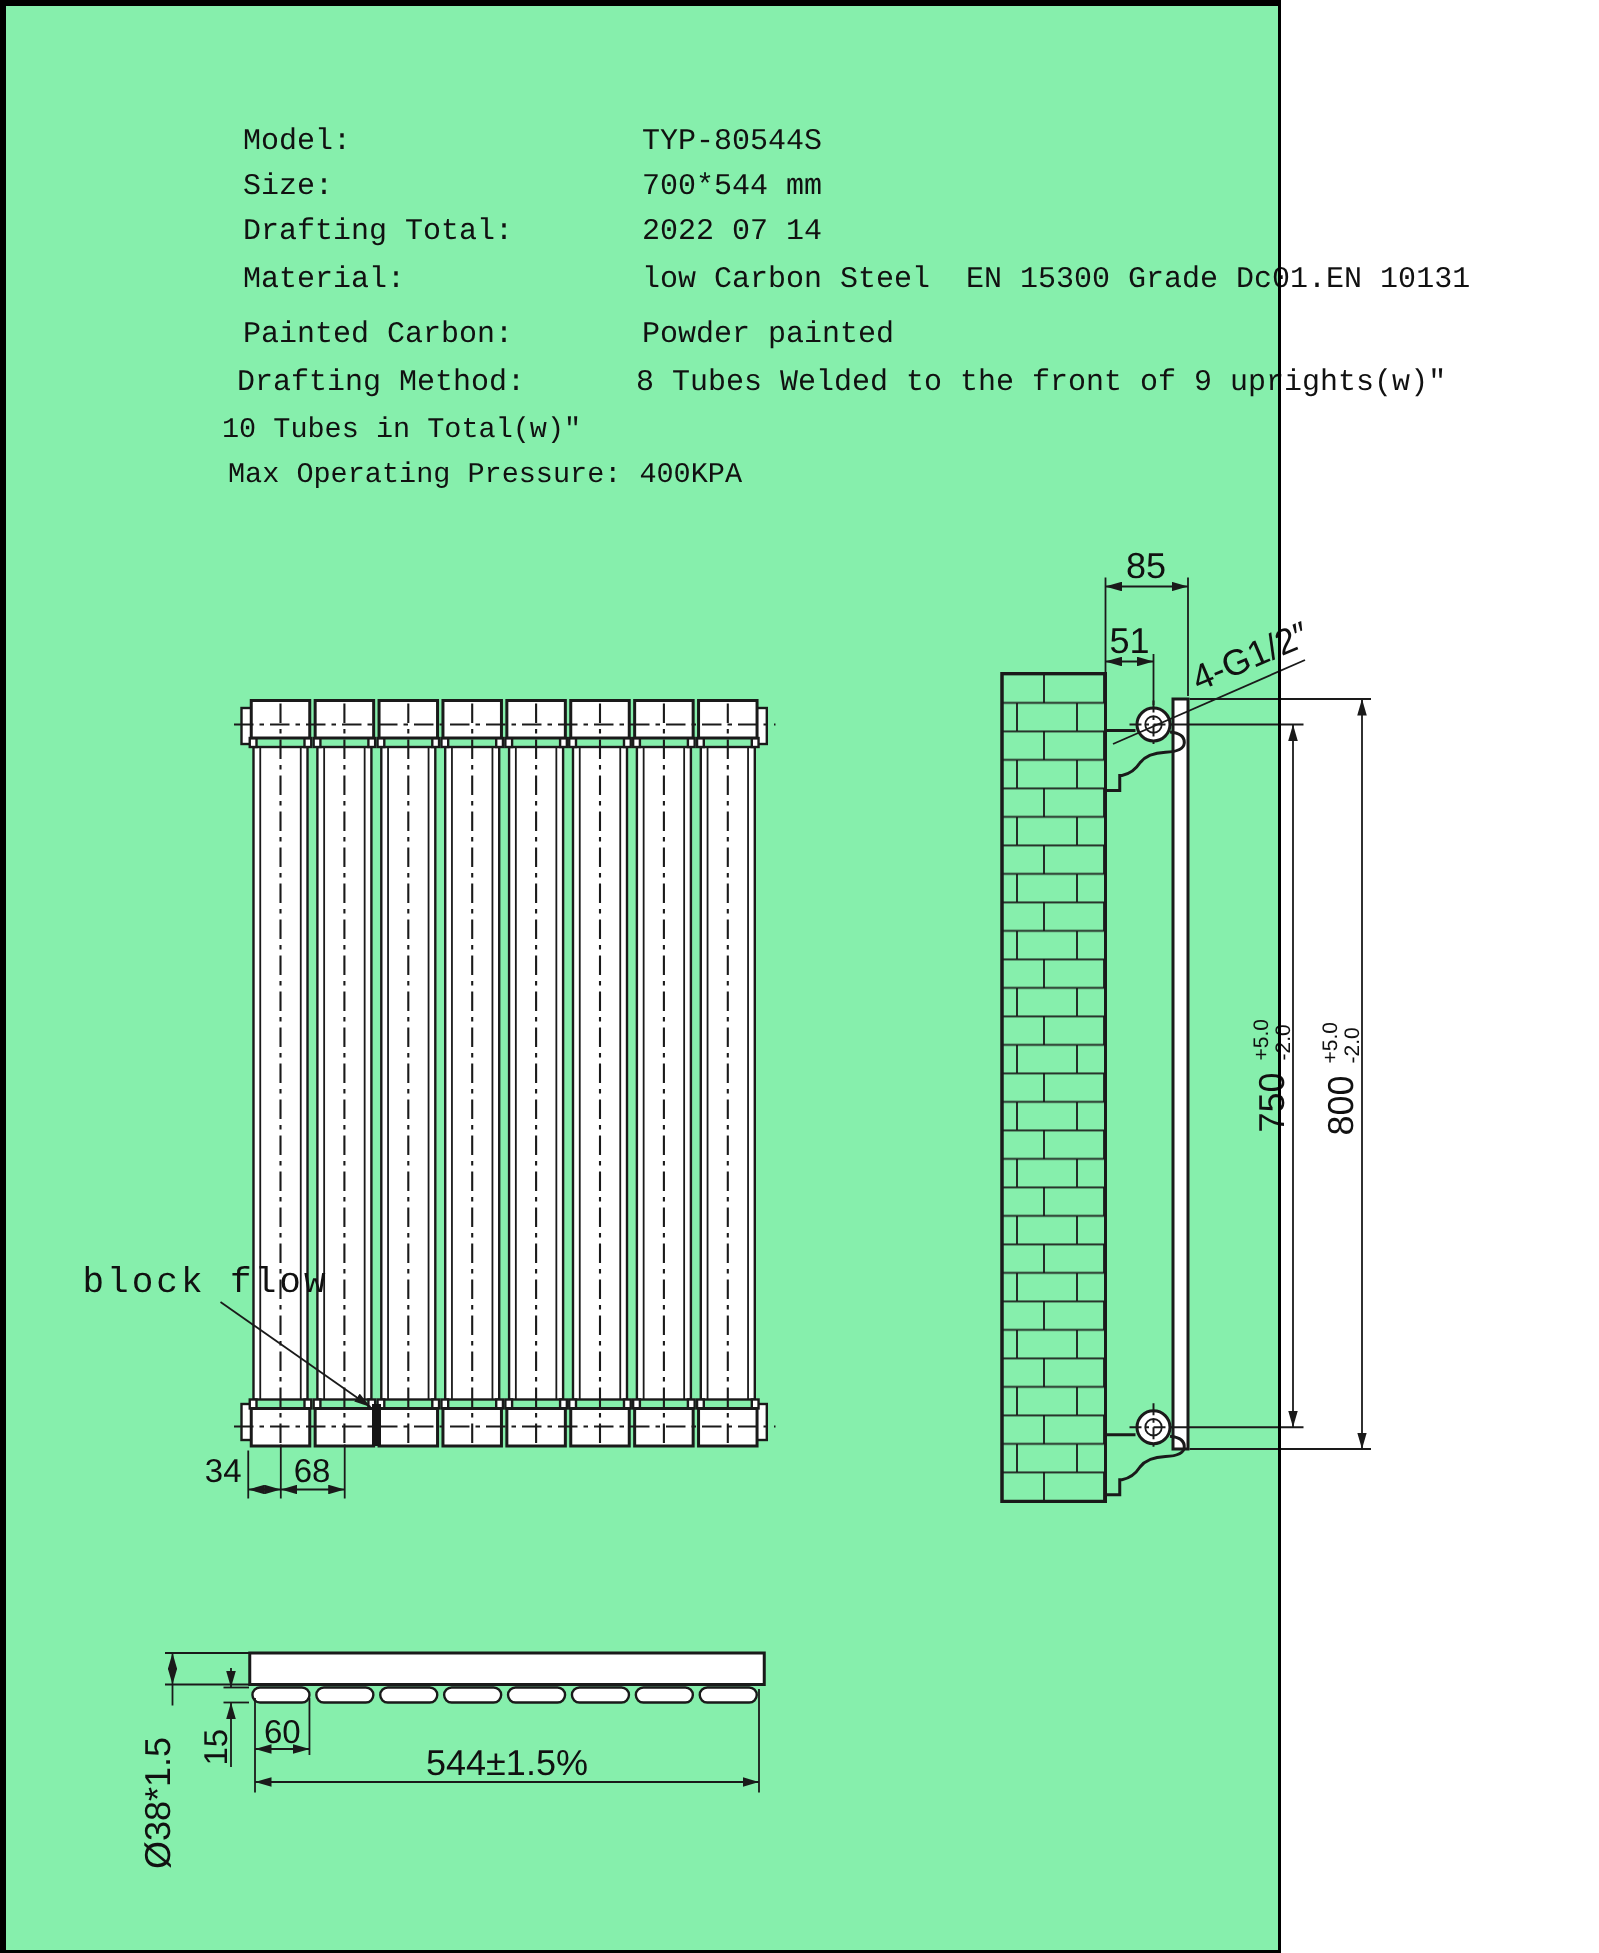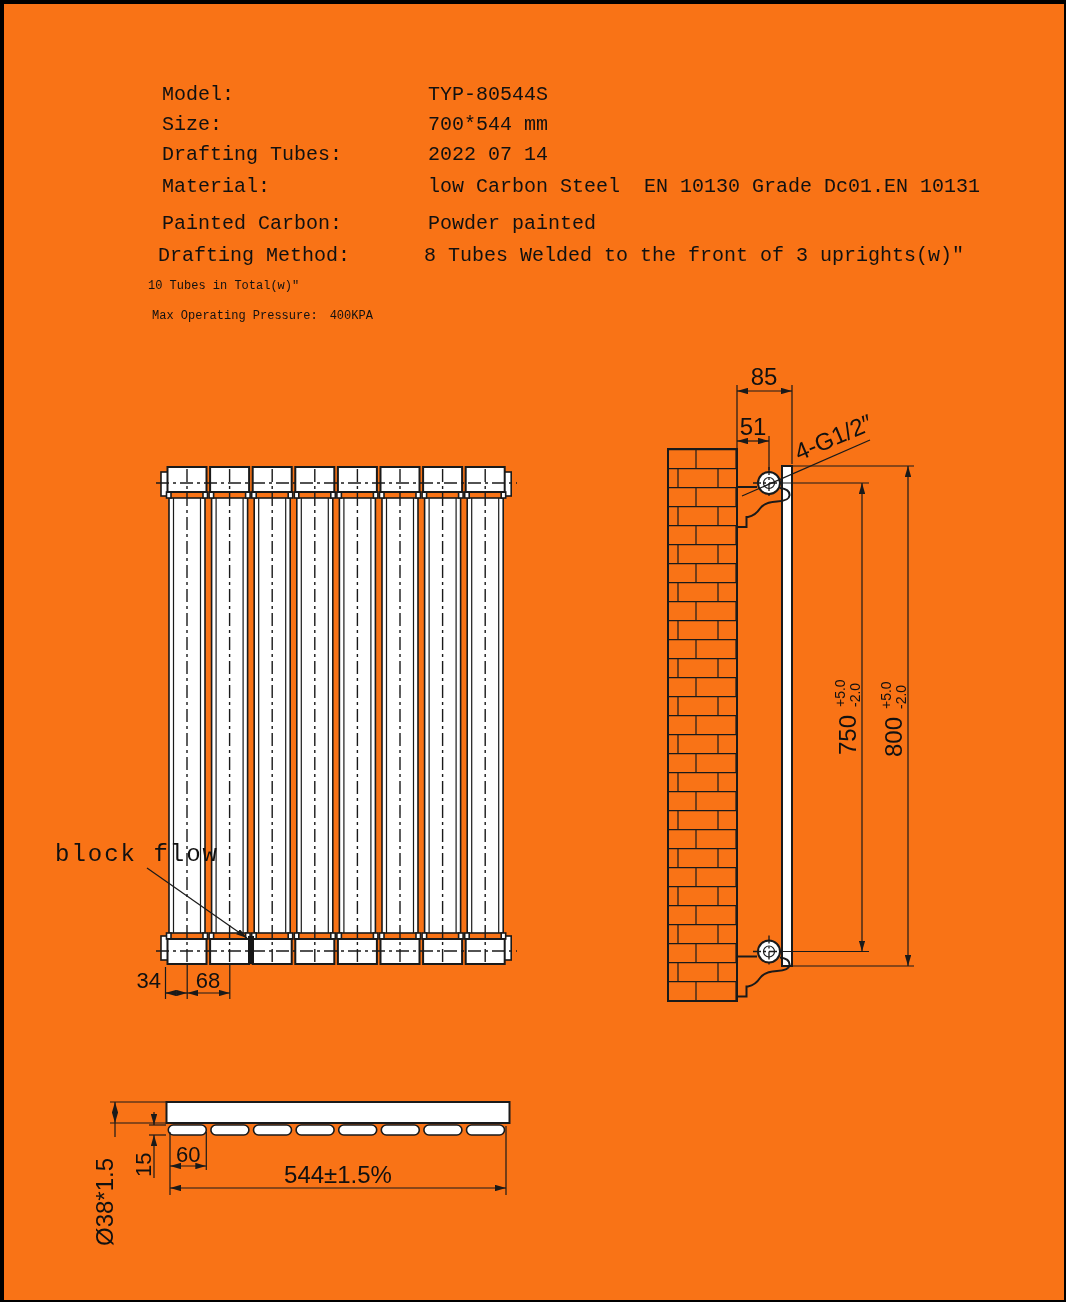--- a/index.html
+++ b/index.html
@@ -1,46 +1,46 @@
 <!DOCTYPE html>
 <html><head>
 <meta charset="utf-8">
 <style>
   html,body{margin:0;padding:0;background:#fff;width:1066px;height:1302px;overflow:hidden}
-  .page{position:relative;width:1066px;height:1302px;background:#f97316;
+  .page{position:relative;width:854px;height:1302px;background:#86efac;
         font-family:"Liberation Mono",monospace;color:#111}
   .frame{position:absolute;inset:0;border:2px solid #000;border-top-width:4px;border-left-width:4px;pointer-events:none}
   .info{position:absolute;left:0;top:0;width:100%}
   .row{position:absolute;white-space:pre;font-size:20px;line-height:26px}
   .row .val{position:absolute;left:266px;white-space:pre}
-  .rowfull{position:absolute;white-space:pre;font-size:12px;line-height:26px}
+  .rowfull{position:absolute;white-space:pre;font-size:19px;line-height:26px}
   .drawing{position:absolute;left:0;top:0}
   .s2{stroke:#1a1a1a;stroke-width:2;fill:none}
   .s2f{stroke:#1a1a1a;stroke-width:2;fill:#fff}
   .s15{stroke:#1a1a1a;stroke-width:1.6;fill:#fff}
   .tn{stroke:#1a1a1a;stroke-width:1.2;fill:none}
   .dd{stroke:#1a1a1a;stroke-width:1.4;fill:none;stroke-dasharray:13 4 3 4}
   .ddc{stroke:#1a1a1a;stroke-width:1.3;fill:none;stroke-dasharray:8 3 2 3}
   .dim-t{font-family:"Liberation Sans",sans-serif;font-size:22px;fill:#111}
   .dim-l{font-family:"Liberation Sans",sans-serif;font-size:24px;fill:#111}
   .dim-s{font-family:"Liberation Sans",sans-serif;font-size:14px;fill:#111}
   .callout{font-family:"Liberation Mono",monospace;font-size:24px;letter-spacing:2px;fill:#111}
 </style>
 </head>
 <body>
 
 <div class="page">
 
   <div class="info">
     <div class="row" style="left:162px;top:82px"><span>Model:</span><span class="val">TYP-80544S</span></div>
     <div class="row" style="left:162px;top:112px"><span>Size:</span><span class="val">700*544 mm</span></div>
-    <div class="row" style="left:162px;top:142px"><span>Drafting Tubes:</span><span class="val">2022 07 14</span></div>
-    <div class="row" style="left:162px;top:174px"><span>Material:</span><span class="val">low Carbon Steel  EN 10130 Grade Dc01.EN 10131</span></div>
+    <div class="row" style="left:162px;top:142px"><span>Drafting Total:</span><span class="val">2022 07 14</span></div>
+    <div class="row" style="left:162px;top:174px"><span>Material:</span><span class="val">low Carbon Steel  EN 15300 Grade Dc01.EN 10131</span></div>
     <div class="row" style="left:162px;top:211px"><span>Painted Carbon:</span><span class="val">Powder painted</span></div>
-    <div class="row" style="left:158px;top:243px"><span>Drafting Method:</span><span class="val">8 Tubes Welded to the front of 3 uprights(w)″</span></div>
+    <div class="row" style="left:158px;top:243px"><span>Drafting Method:</span><span class="val">8 Tubes Welded to the front of 9 uprights(w)″</span></div>
     <div class="rowfull" style="left:148px;top:273px">10 Tubes in Total(w)″</div>
     <div class="rowfull" style="left:152px;top:303px"><span>Max Operating Pressure:</span><span style="margin-left:12px">400KPA</span></div>
   </div>
 
   <svg class="drawing" width="1066" height="1302" viewBox="0 0 1066 1302">
     <defs>
       <marker id="arr" viewBox="0 0 11 6.4" refX="11" refY="3.2" markerWidth="11" markerHeight="6.4" markerUnits="userSpaceOnUse" orient="auto-start-reverse">
         <path d="M0,0 L11,3.2 L0,6.4 Z" fill="#1a1a1a"></path>
       </marker>
       <pattern id="brick" x="668" y="449" width="40" height="38" patternUnits="userSpaceOnUse">

